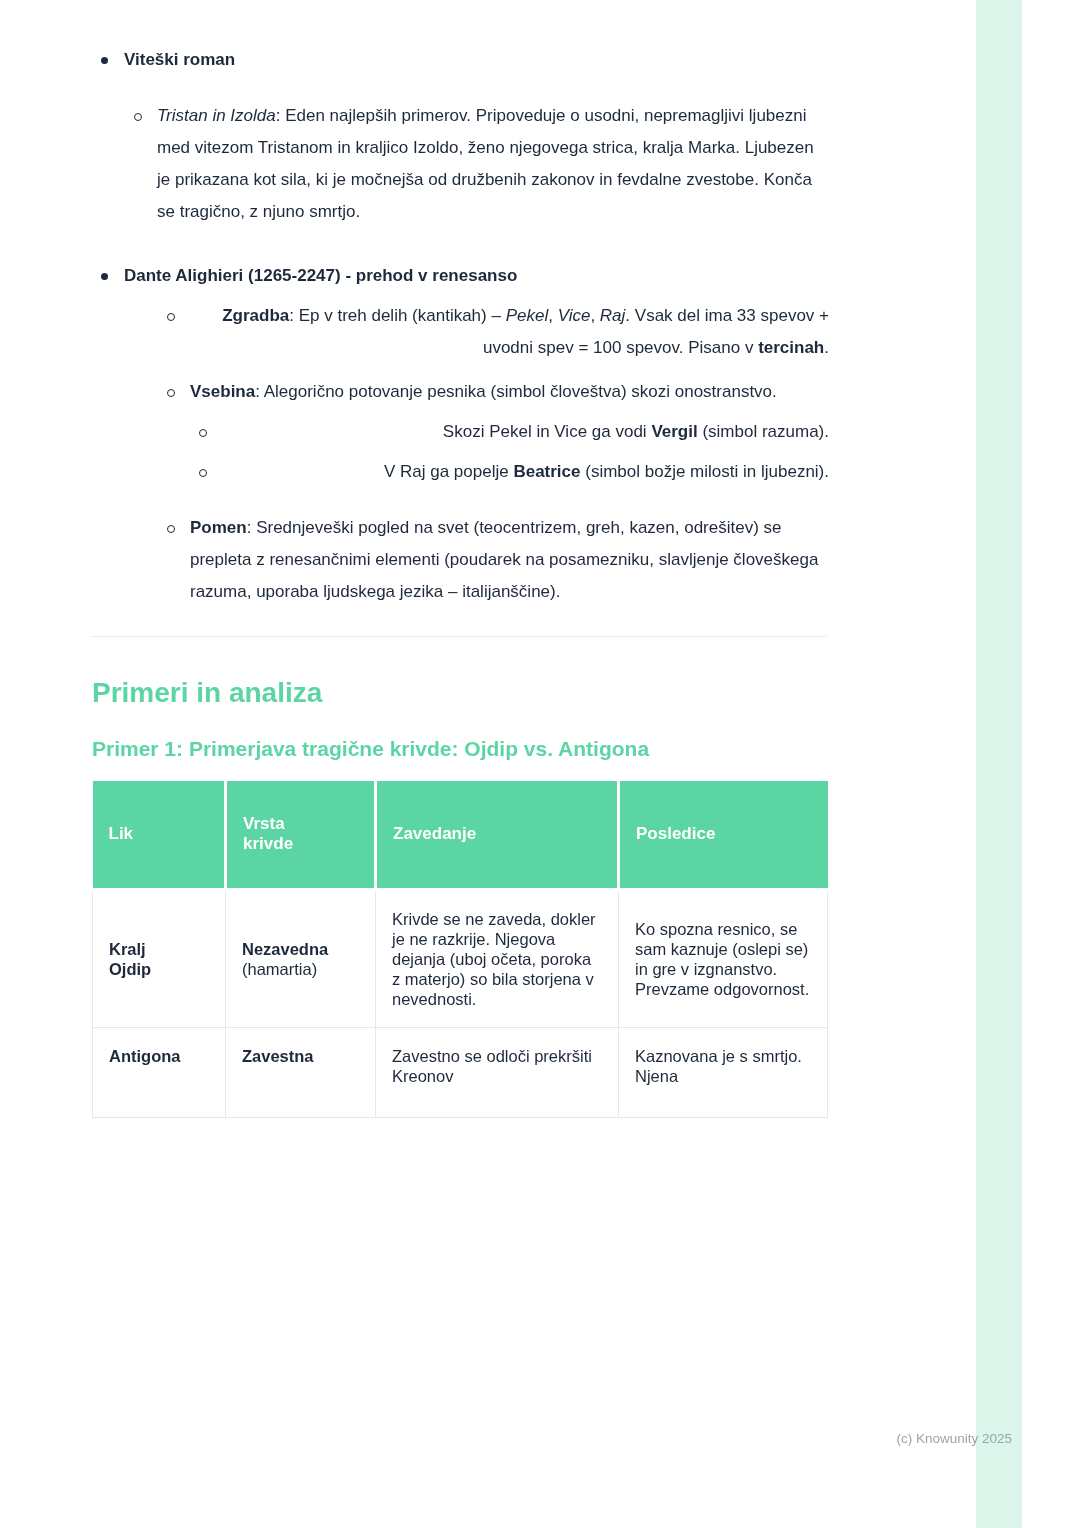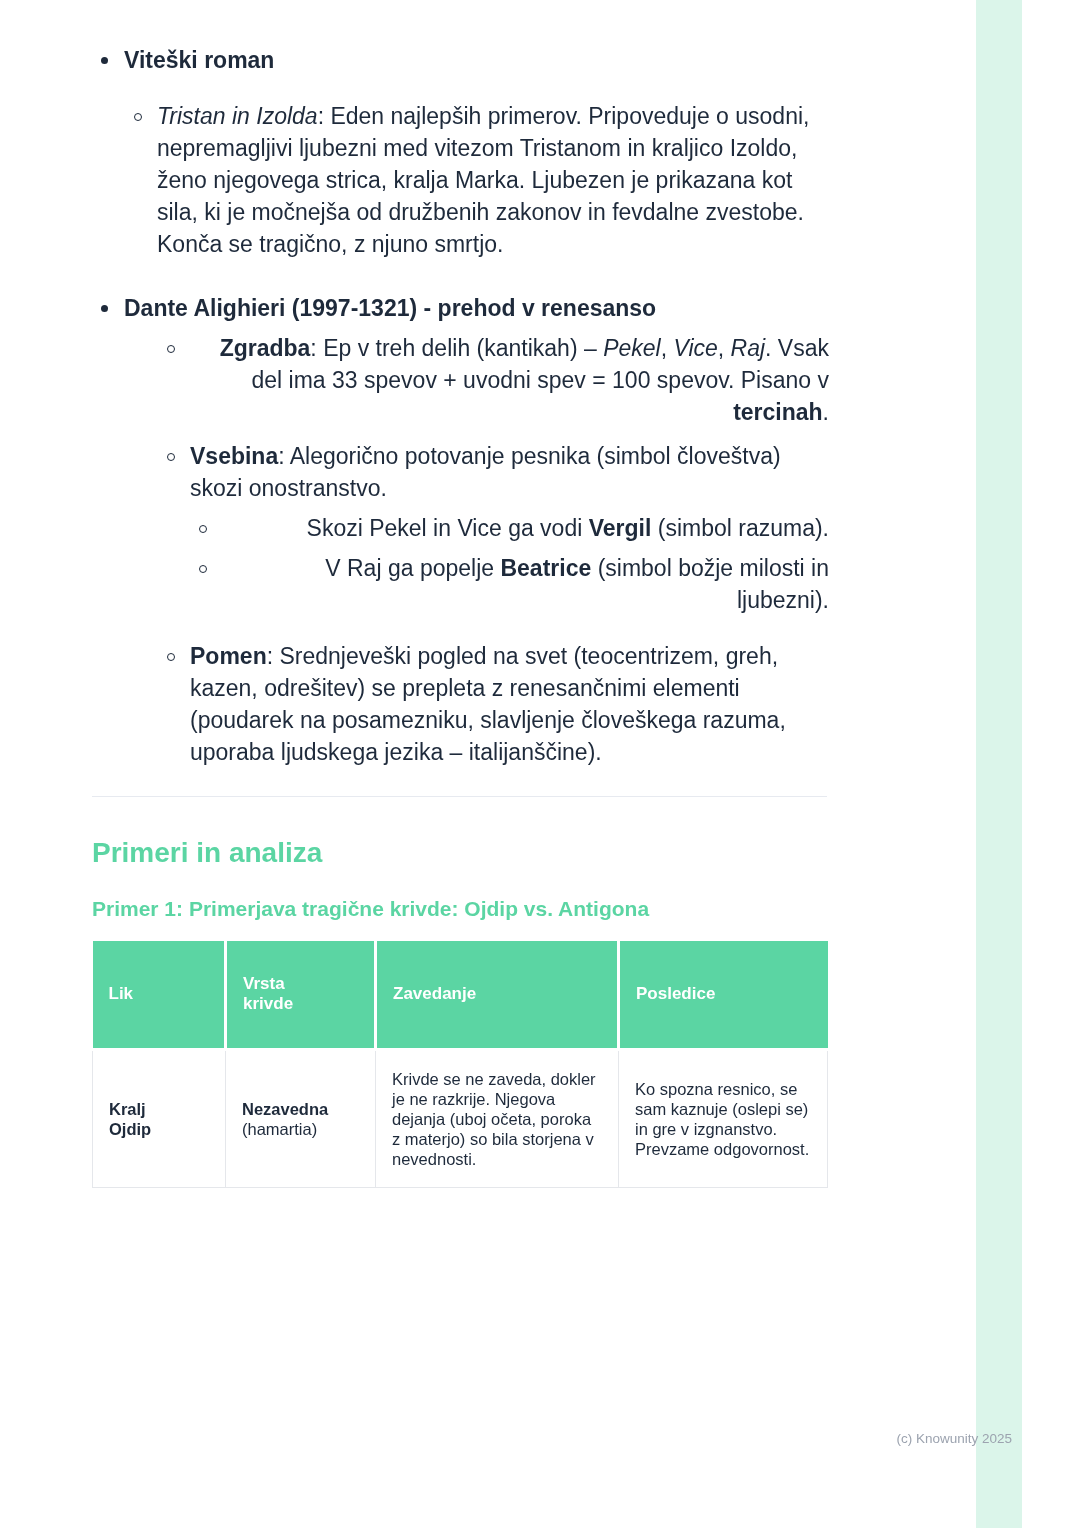--- a/index.html
+++ b/index.html
@@ -13,21 +13,21 @@
     position:absolute; top:0; right:58px; width:46px; height:1528px;
     background:var(--strip-green, #dbf5ea); z-index:0;
   }
   .content { position:absolute; left:92px; top:44px; width:737px; z-index:1; }
 
   
   .li { display:flex; }
   .mk { flex:0 0 32px; padding-left:9px; padding-top:13px; }
   .dot { display:block; width:7px; height:7px; border-radius:50%; background:var(--text-dark,#1e2a3b); }
   .ring { display:block; width:8px; height:8px; border-radius:50%; border:1.6px solid var(--text-dark,#1e2a3b); background:transparent; }
-  .txt { flex:1; font-size:23px; line-height:32px; }
+  .txt { flex:1; font-size:17px; line-height:32px; }
   .lvl2 { margin-left:33px; }
   .lvl3 { margin-left:66px; }
   .lvl4 { margin-left:98px;gap:8px; }
   .mt8 { margin-top:8px;text-align:right; } .mt12 { margin-top:12px; }
   .mt24 { margin-top:24px; } .mt32 { margin-top:32px; }
   .b { font-weight:700; } .i { font-style:italic; } .bi { font-weight:400; font-style:italic; }
 
   .divider { border:none; border-top:1px solid #e7eaf0; margin-top:28px; width:735px; }
 
   .h1 { margin-top:40px; font-size:28px; font-weight:700; color:var(--accent-green,#5bd5a3); }
@@ -74,21 +74,21 @@
       <span class="mk">
           <span class="ring"></span>
         </span>
       <div class="txt"><span class="bi">Tristan in Izolda</span><span>: Eden najlepših primerov. Pripoveduje o usodni, nepremagljivi ljubezni med vitezom Tristanom in kraljico Izoldo, ženo njegovega strica, kralja Marka. Ljubezen je prikazana kot sila, ki je močnejša od družbenih zakonov in fevdalne zvestobe. Konča se tragično, z njuno smrtjo.</span></div>
     </div>
 
     <div class="li lvl1 mt32">
       <span class="mk">
           <span class="dot"></span>
         </span>
-      <div class="txt"><span class="b">Dante Alighieri (1997-1321) - prehod v renesanso</span></div>
+      <div class="txt"><span class="b">Dante Alighieri (1265-2247) - prehod v renesanso</span></div>
     </div>
 
 
     <div class="li lvl3 mt8">
       <span class="mk">
           <span class="ring"></span>
         </span>
       <div class="txt"><span class="b">Zgradba</span><span>: Ep v treh delih (kantikah) – </span><span class="i">Pekel</span><span>, </span><span class="i">Vice</span><span>, </span><span class="i">Raj</span><span>. Vsak del ima 33 spevov + uvodni spev = 100 spevov. Pisano v </span><span class="b">tercinah</span><span>.</span></div>
     </div>
 
@@ -140,19 +140,25 @@
           <th><span>Posledice</span></th>
         </tr>
       </thead>
       <tbody>
         <tr>
           <td><span class="b narrow">Kralj Ojdip</span></td>
           <td><span class="b">Nezavedna</span><span> (hamartia)</span></td>
           <td>Krivde se ne zaveda, dokler je ne razkrije. Njegova dejanja (uboj očeta, poroka z materjo) so bila storjena v nevednosti.</td>
           <td>Ko spozna resnico, se sam kaznuje (oslepi se) in gre v izgnanstvo. Prevzame odgovornost.</td>
         </tr>
+        <tr class="cut">
+          <td><span class="b">Antigona</span></td>
+          <td><span class="b">Zavestna</span><span></span></td>
+          <td>Zavestno se odloči prekršiti Kreonov</td>
+          <td>Kaznovana je s smrtjo. Njena</td>
+        </tr>
       </tbody>
     </table>
 
   </div>
 
   <div class="footer">(c) Knowunity 2025</div>
 </div>
 
 </body></html>

